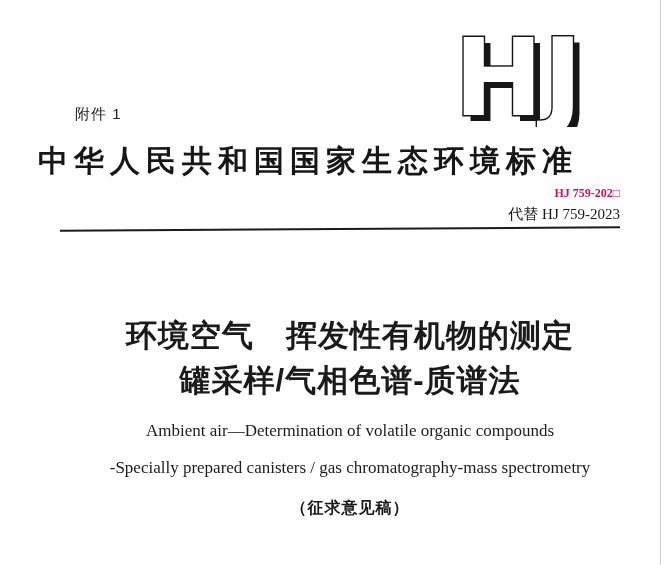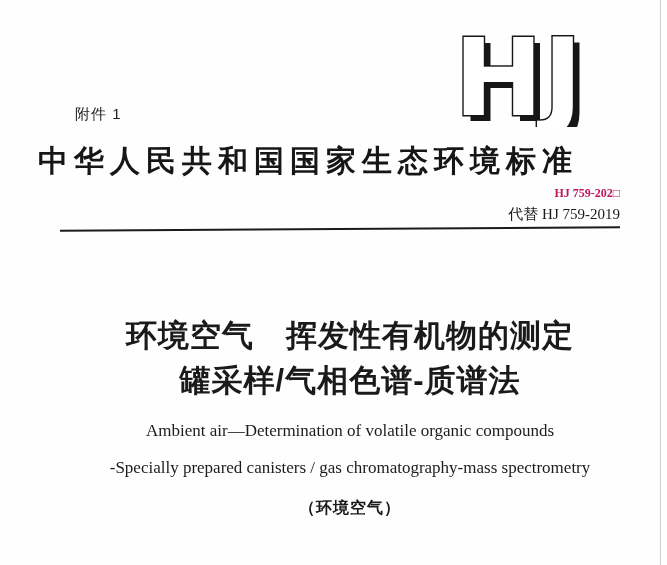--- a/index.html
+++ b/index.html
@@ -148,29 +148,29 @@
 
   <svg class="logo" viewBox="0 0 150 100" aria-hidden="true">
     <text class="logo-back" x="10" y="94" textLength="133" lengthAdjust="spacingAndGlyphs">HJ</text>
     <text class="logo-front" x="3" y="88" textLength="133" lengthAdjust="spacingAndGlyphs">HJ</text>
   </svg>
 
   <h1 class="std-heading">中华人民共和国国家生态环境标准</h1>
 
   <div class="std-number">HJ 759-202□</div>
 
-  <div class="supersedes">代替 HJ 759-2019</div>
+  <div class="supersedes">代替 HJ 759-2023</div>
 
   <div class="rule"></div>
 
   <div class="title-cn line2">罐采样/气相色谱-质谱法</div>
 
   <div class="title-cn line1">环境空气　挥发性有机物的测定</div>
 
   <div class="title-en line2">-Specially prepared canisters / gas chromatography-mass spectrometry</div>
 
   <div class="title-en line1">Ambient air—Determination of volatile organic compounds</div>
 
-  <div class="draft">（环境空气）</div>
+  <div class="draft">（征求意见稿）</div>
 
   <div class="page-edge"></div>
 
 </div>
 
 </body></html>

